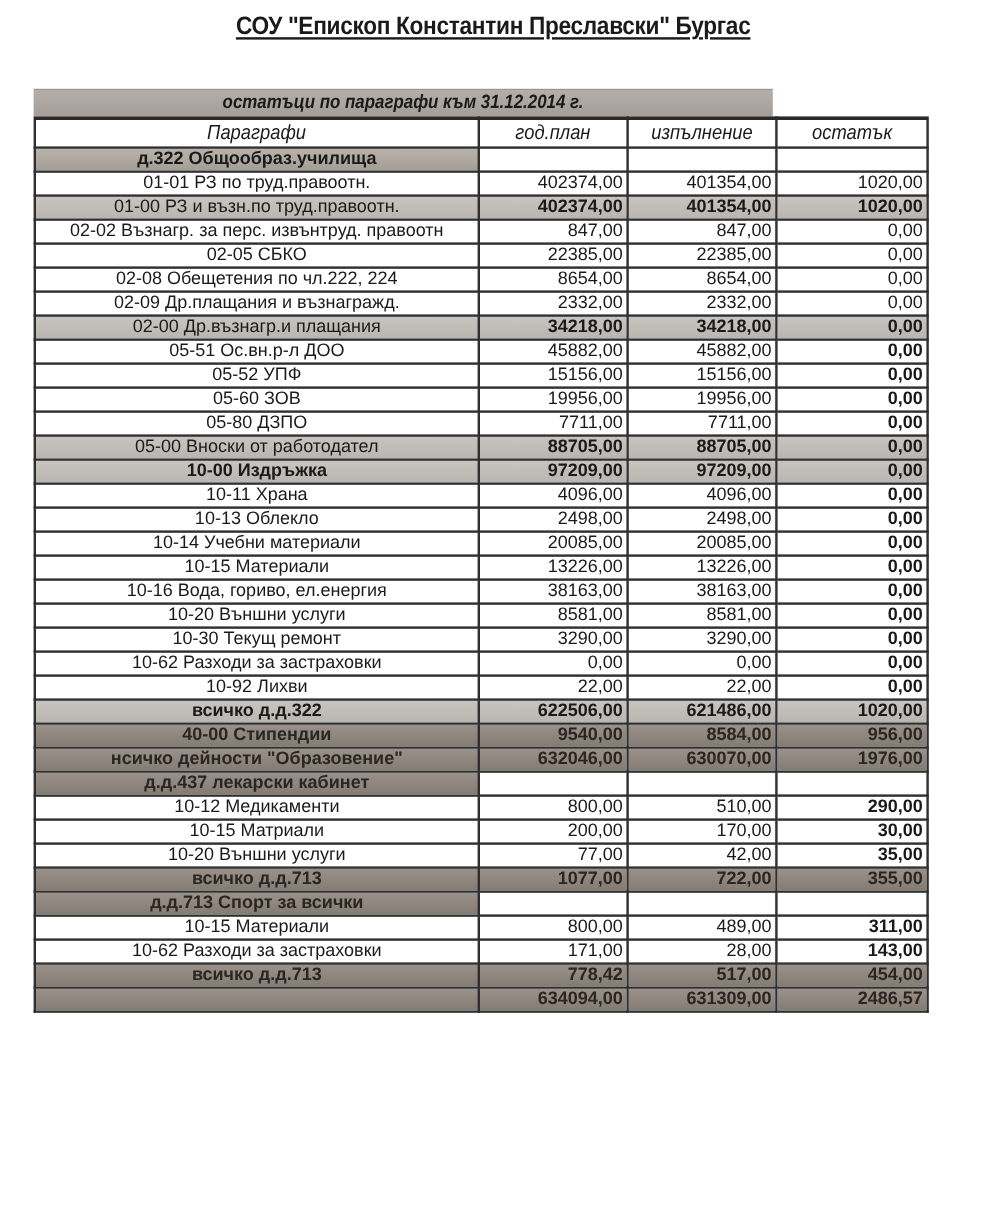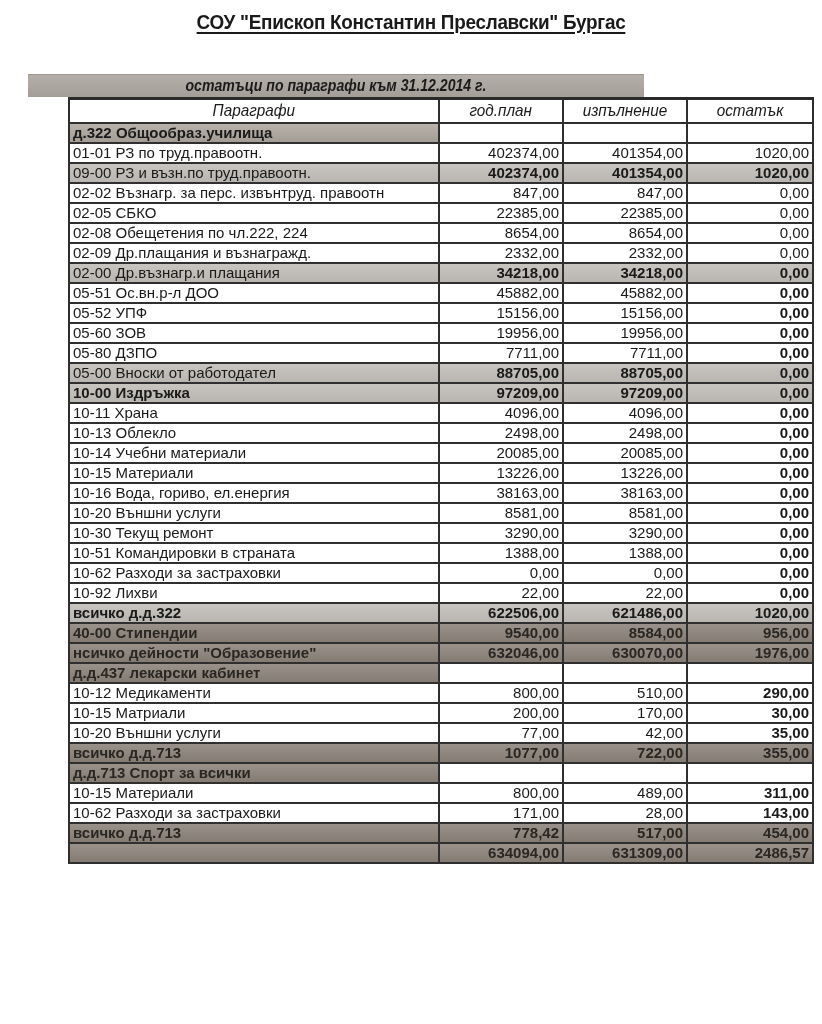--- a/index.html
+++ b/index.html
@@ -18,35 +18,35 @@
   .subtitle {
     height: 22px; line-height: 22px; text-align: center;
     background: linear-gradient(180deg, #b3aea8 0%, #a39e98 100%);
     font-style: italic; font-weight: bold; font-size: 16px;
     border-top: 1px solid #9b968f;
   }
   .subtitle span { display: inline-block; transform: scaleX(0.88); }
 
   table.grid {
     width: 744px; border-collapse: collapse; table-layout: fixed;
-    border: 2px solid #0c4a6e; border-top: 3px solid #2a2a2a; margin-left: 40px;
+    border: 2px solid #0c4a6e; border-top: 3px solid #2a2a2a;
   }
   table.grid td, table.grid th {
     border: 2px solid #2f2f2f; padding: 0 3px; height: 18px; line-height: 18px;
     font-size: 15px; white-space: nowrap; overflow: hidden;
   }
   table.grid th {
     font-weight: normal; font-style: italic; font-size: 17px; height: 22px; line-height: 22px;
     text-align: center; background: #fff;
   }
   table.grid th span { display: inline-block; transform: scaleX(0.9); }
   col.c0 { width: 370px; } col.c1 { width: 124px; } col.c2 { width: 124px; } col.c3 { width: 126px; }
 
   td.num { text-align: right; }
-  td.label { text-align: left; }
+  td.label { text-align: center; }
 
   tr.normal td { background: #ffffff; }
   tr.sub td { background: linear-gradient(180deg,#c8c4bf,#b9b5b0); font-weight: bold; }
   tr.sub td.label { font-weight: normal; }
   tr.sub-b td { background: linear-gradient(180deg,#c8c4bf,#b9b5b0); font-weight: bold; }
   tr.section td.label { background: linear-gradient(180deg,#b8b2ab,#a49d96); font-weight: bold; }
   tr.section td.num { background: #fff; }
   tr.dark td { background: linear-gradient(180deg,#9a928a,#847b73); font-weight: bold; color: #2a2622; }
   tr.dark-sec td.label { background: linear-gradient(180deg,#9a928a,#847b73); font-weight: bold; color: #2a2622; }
   tr.dark-sec td.num { background: #fff; }
@@ -85,21 +85,21 @@
           <td class="num"></td>
           <td class="num rest"></td>
         </tr>
         <tr class="normal">
           <td class="label">01-01 РЗ по труд.правоотн.</td>
           <td class="num">402374,00</td>
           <td class="num">401354,00</td>
           <td class="num rest">1020,00</td>
         </tr>
         <tr class="sub">
-          <td class="label">09-00 РЗ и възн.по труд.правоотн.</td>
+          <td class="label">01-00 РЗ и възн.по труд.правоотн.</td>
           <td class="num">402374,00</td>
           <td class="num">401354,00</td>
           <td class="num rest">1020,00</td>
         </tr>
         <tr class="normal">
           <td class="label">02-02 Възнагр. за перс. извънтруд. правоотн</td>
           <td class="num">847,00</td>
           <td class="num">847,00</td>
           <td class="num rest">0,00</td>
         </tr>
@@ -196,26 +196,20 @@
         <tr class="normal boldrest">
           <td class="label">10-20 Външни услуги</td>
           <td class="num">8581,00</td>
           <td class="num">8581,00</td>
           <td class="num rest">0,00</td>
         </tr>
         <tr class="normal boldrest">
           <td class="label">10-30 Текущ ремонт</td>
           <td class="num">3290,00</td>
           <td class="num">3290,00</td>
-          <td class="num rest">0,00</td>
-        </tr>
-        <tr class="normal boldrest">
-          <td class="label">10-51 Командировки в страната</td>
-          <td class="num">1388,00</td>
-          <td class="num">1388,00</td>
           <td class="num rest">0,00</td>
         </tr>
         <tr class="normal boldrest">
           <td class="label">10-62 Разходи за застраховки</td>
           <td class="num">0,00</td>
           <td class="num">0,00</td>
           <td class="num rest">0,00</td>
         </tr>
         <tr class="normal boldrest">
           <td class="label">10-92 Лихви</td>

